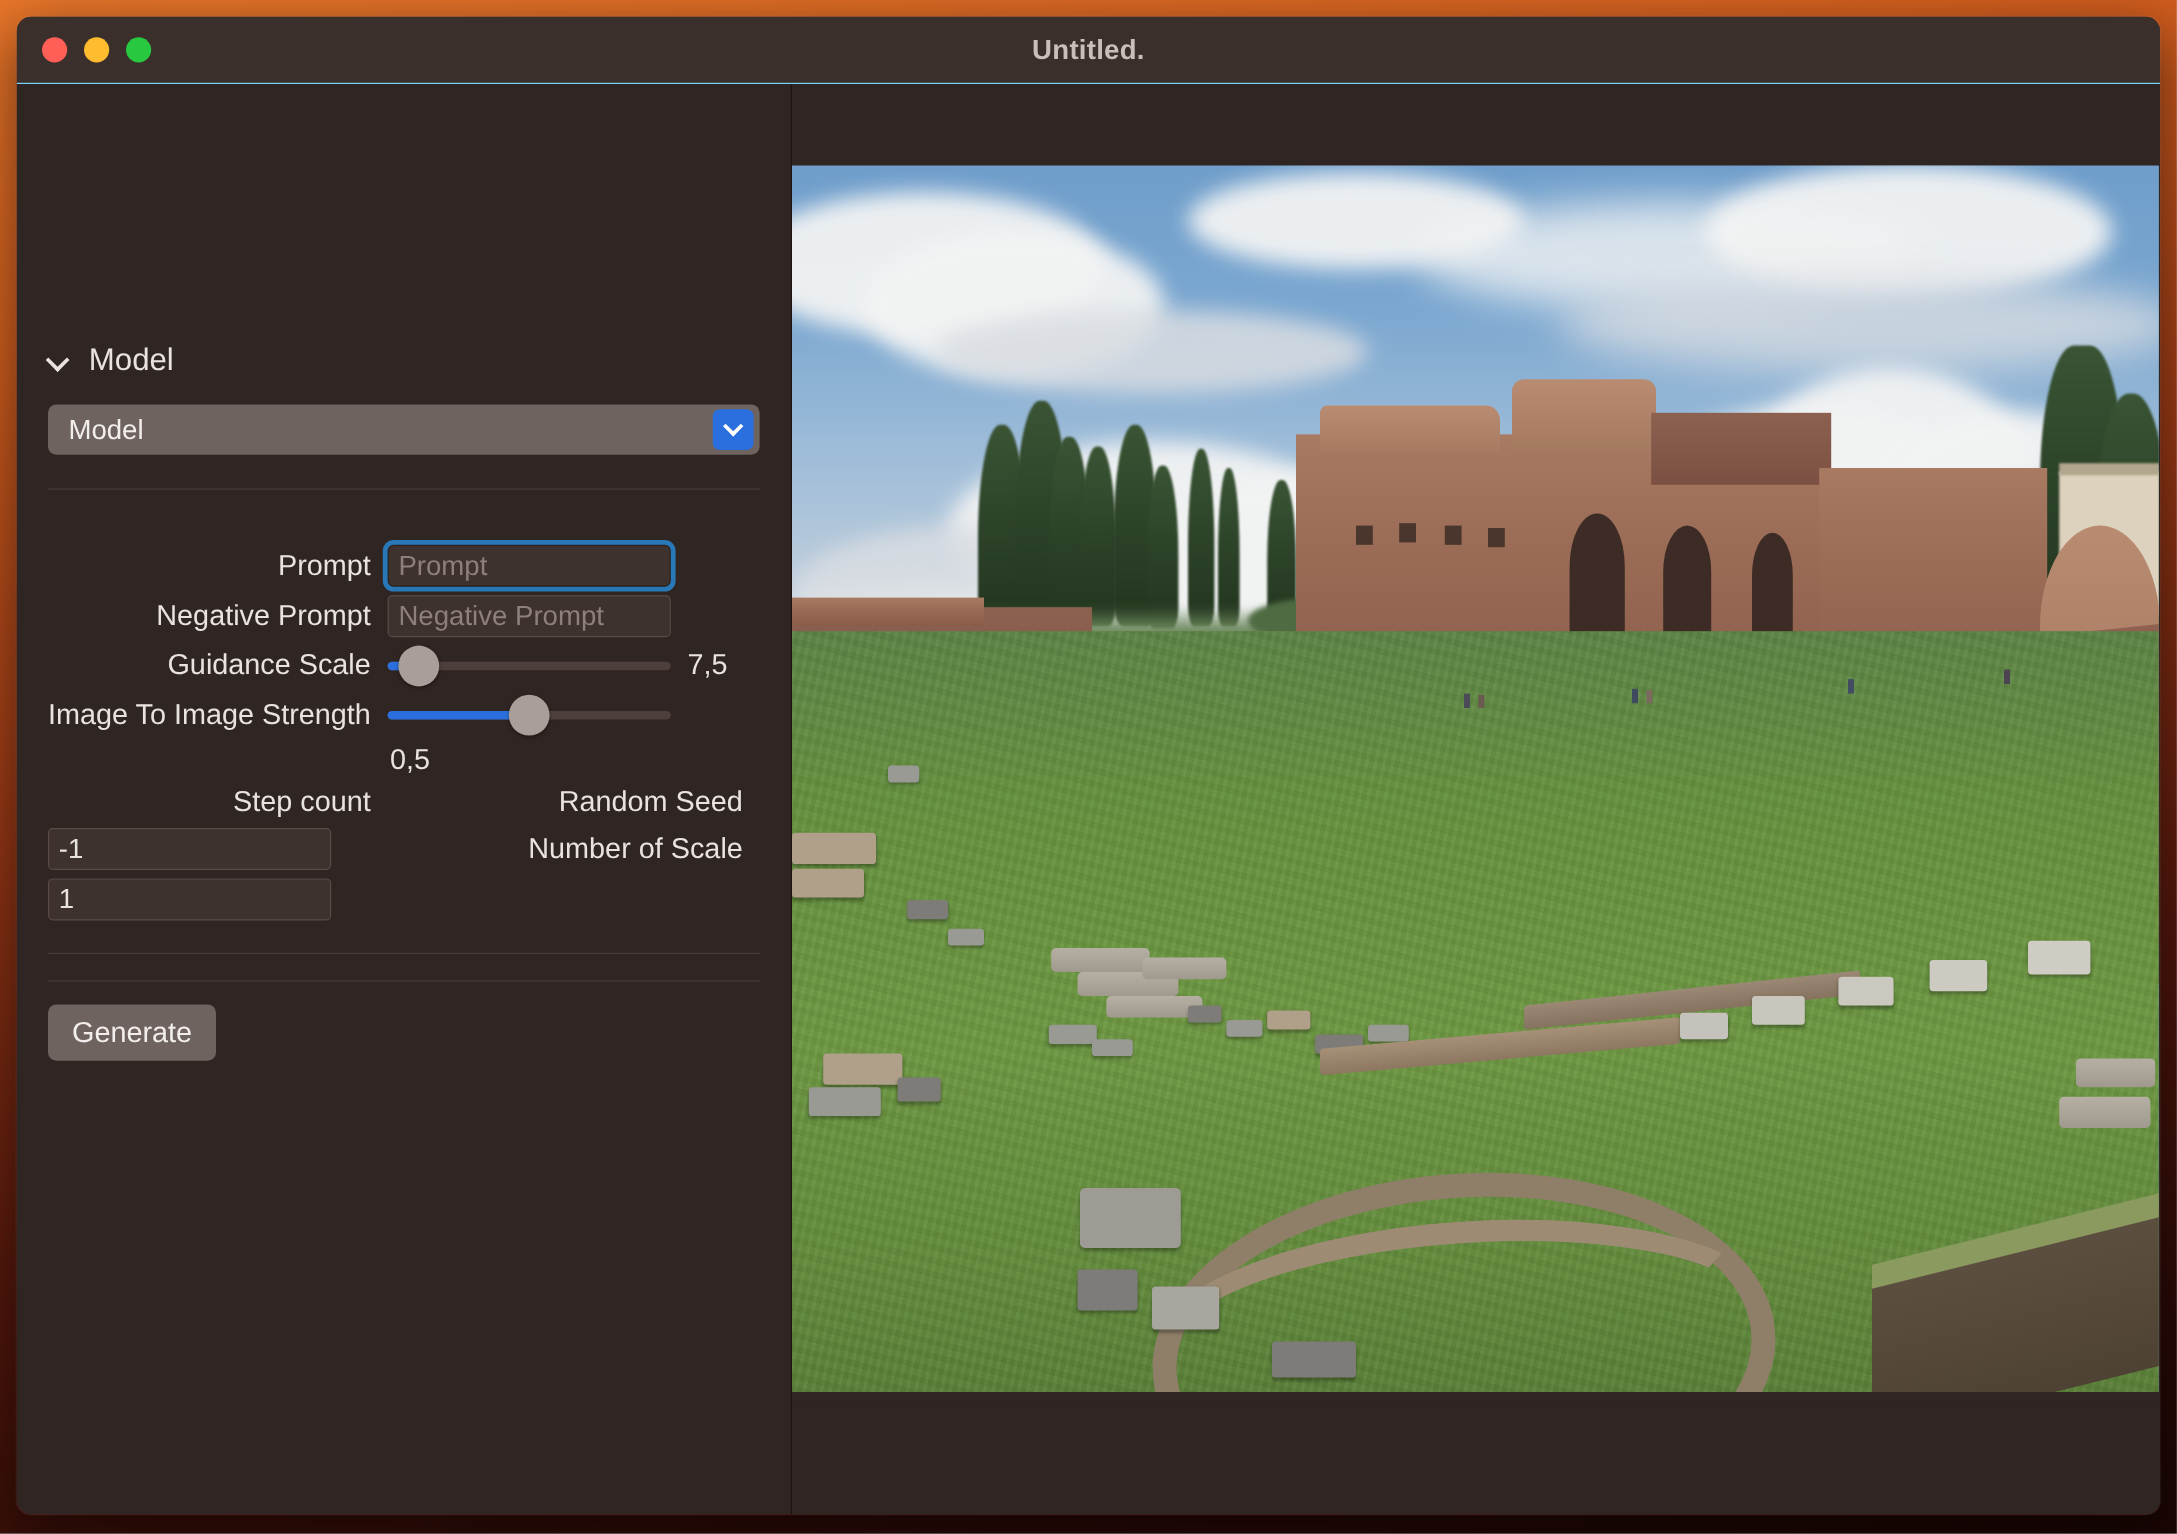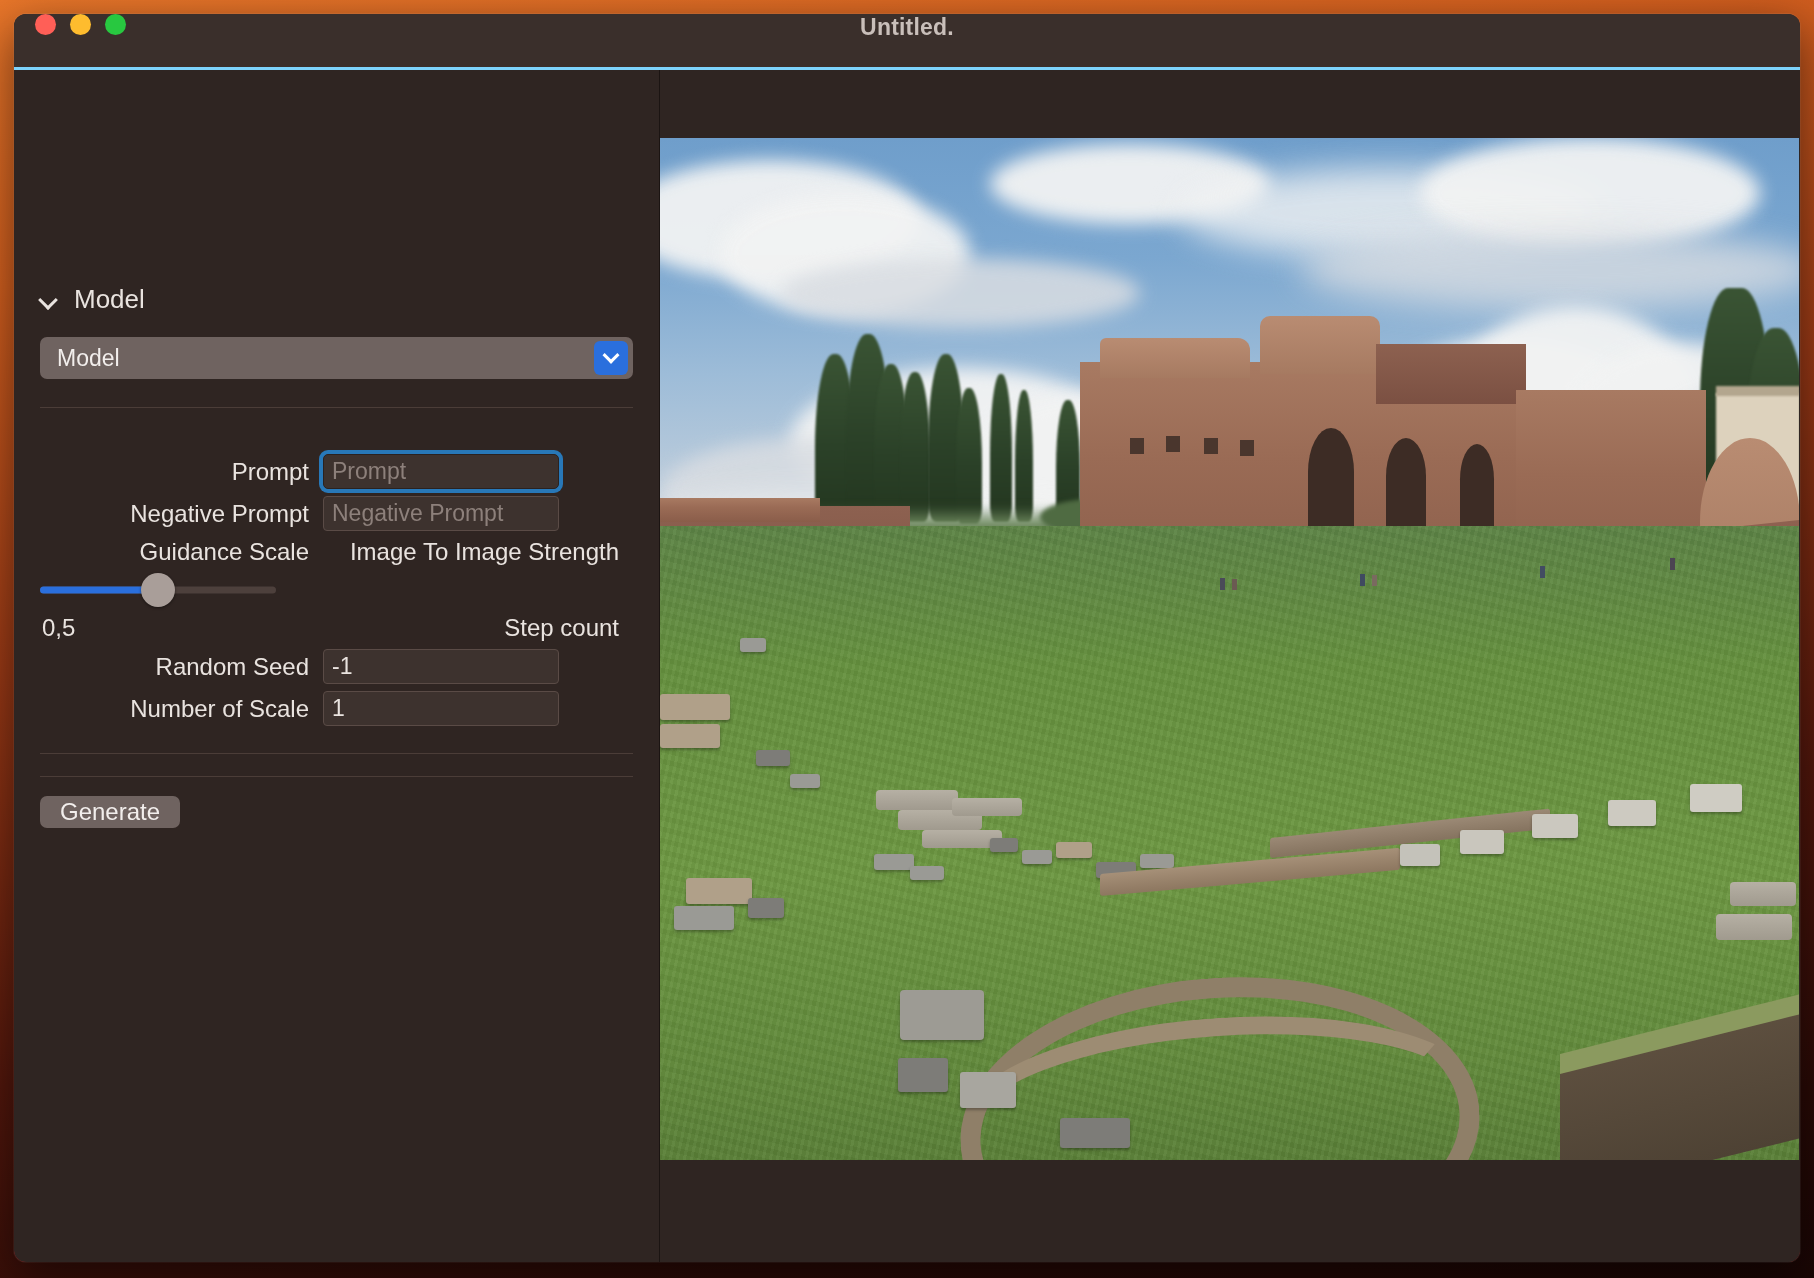--- a/index.html
+++ b/index.html
@@ -31,22 +31,23 @@
     display: flex;
     flex-direction: column;
   }
 
   
   #titlebar {
     position: relative;
     height: 56px;
     flex: 0 0 56px;
     background: #3a2f2b;
-    border-bottom: 3px solid #7dd3fc;
-    display: flex;
+    border-bottom: 1px solid #7dd3fc;
+    display: flex;
+    align-items: center;
   }
 
   #traffic-lights {
     display: flex;
     gap: 14px;
     margin-left: 21px;
   }
   .light {
     width: 21px;
     height: 21px;
@@ -251,21 +252,21 @@
 
   
   #hardware-section { padding-top: 24px; }
   #hardware-divider { margin-top: 22px; }
 
   #generate-button {
     margin-top: 19px;
     display: inline-flex;
     align-items: center;
     justify-content: center;
-    height: 32px;
+    height: 47px;
     padding: 0 20px;
     background: #6f6360;
     border: none;
     border-radius: 7px;
     color: #f2eeec;
     font-family: "Liberation Sans", sans-serif;
     font-size: 24px;
     cursor: default;
   }
 
@@ -439,20 +440,28 @@
           <div class="field-cell">
             <input class="text-field focused" type="text" placeholder="Prompt" style="">
           </div>
 
           <div class="field-label">Negative Prompt</div>
           <div class="field-cell">
             <input class="text-field" type="text" placeholder="Negative Prompt" style="">
           </div>
 
           <div class="field-label">Guidance Scale</div>
+          <div class="field-cell">
+            <div class="slider" id="guidance-slider">
+              <div class="track"></div>
+              <div class="fill" style="width: 25.96px;"></div>
+              <div class="thumb" style="left: 25.96px;"></div>
+            </div>
+            <span class="value-readout">7,5</span>
+          </div>
 
           <div class="field-label">Image To Image Strength</div>
           <div class="field-cell">
             <div class="slider" id="i2i-slider">
               <div class="track"></div>
               <div class="fill" style="width: 118px;"></div>
               <div class="thumb" style="left: 118px;"></div>
             </div>
           </div>
 

